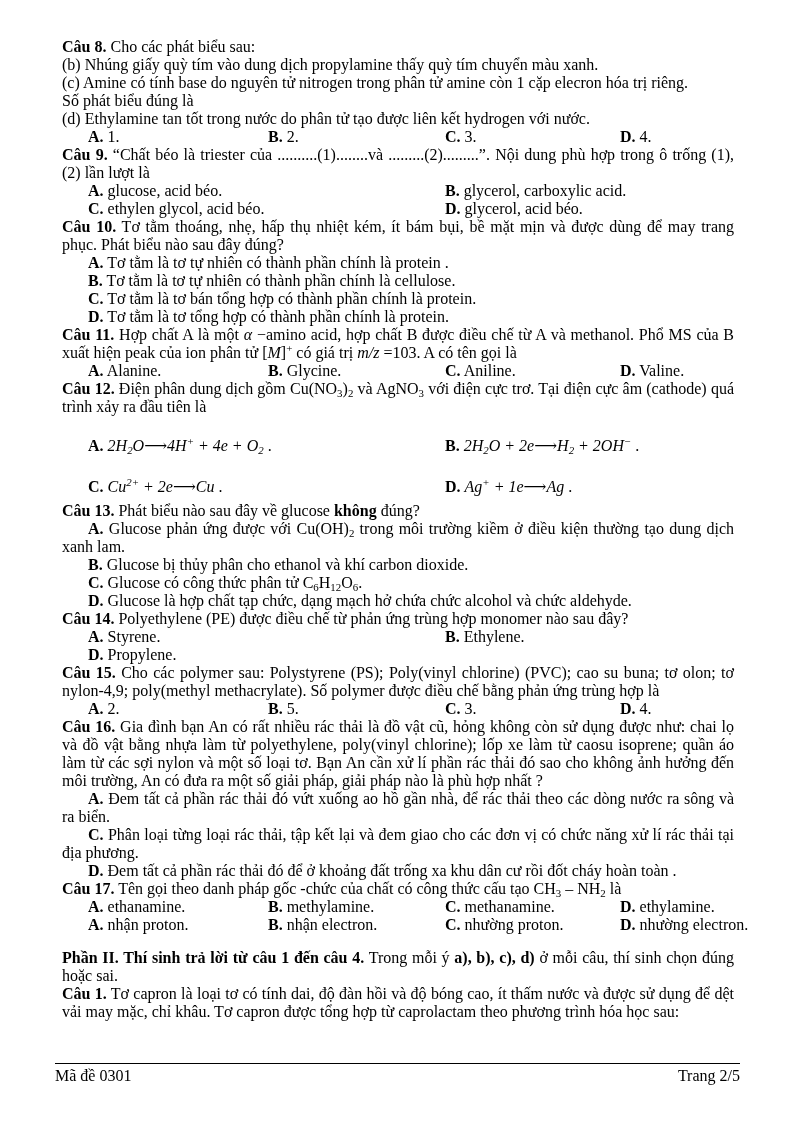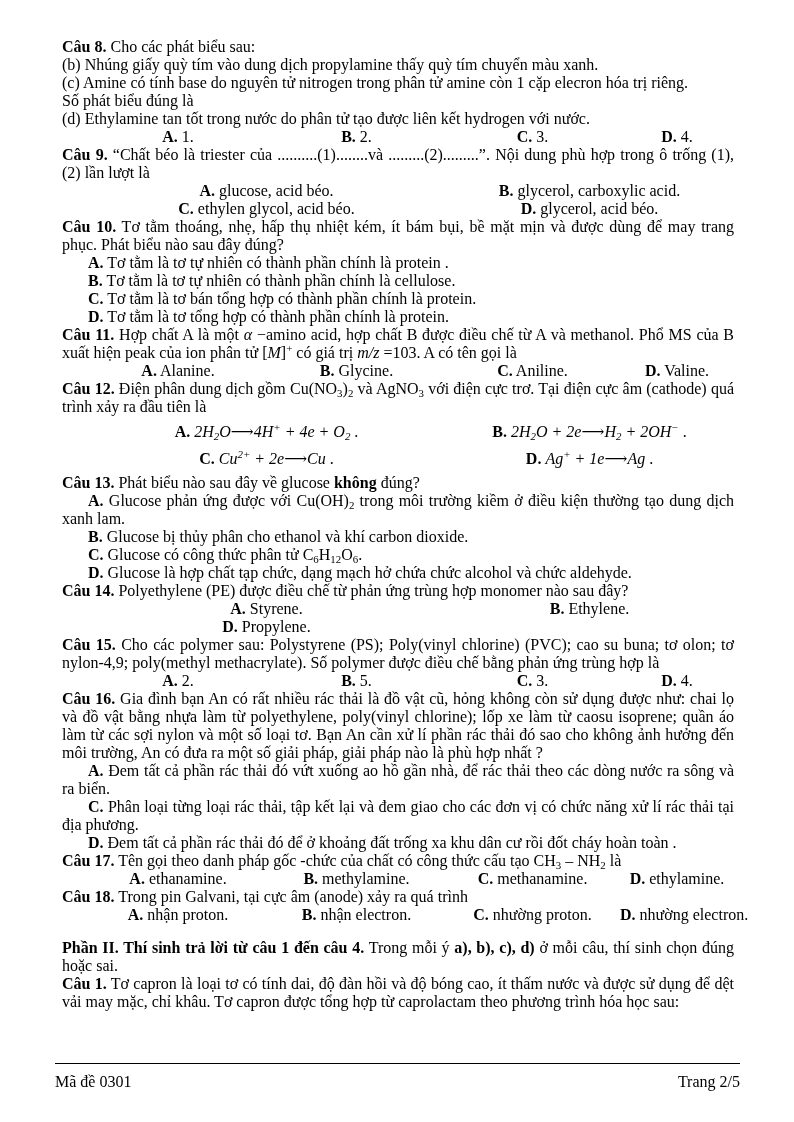--- a/index.html
+++ b/index.html
@@ -7,32 +7,32 @@
     width:794px;height:1122px;background:#ffffff;color:#000;
     font-family:"Liberation Serif","DejaVu Serif",serif;
     font-size:16px;position:relative;overflow:hidden;
   }
   .content{position:absolute;left:62px;top:38px;width:672px;}
   .p{line-height:18px;text-align:justify;}
   .p.indent{text-indent:26px;}
   .row{display:grid;line-height:18px;padding-left:26px;box-sizing:border-box;}
   .row.opt4{grid-template-columns:180px 177px 175px 1fr;}
   .row.opt2{grid-template-columns:357px 1fr;}
-  .row.eq{margin-top:5px;margin-bottom:4px;line-height:22px;}
-  .cell{white-space:nowrap;text-align:center;}
+  .row.eq{margin-top:19px;margin-bottom:4px;line-height:22px;}
+  .cell{white-space:nowrap;}
   .b{font-weight:bold;}
   .i{font-style:italic;}
   sub,sup{font-size:0.68em;line-height:0;}
   sub{vertical-align:-0.25em;}
   sup{vertical-align:0.55em;}
   .gap{height:15px;}
   .footer{
     position:absolute;left:55px;top:1063px;width:685px;
     border-top:1.5px solid #000;display:flex;justify-content:space-between;
-    padding-top:9px;line-height:18px;
+    padding-top:3px;line-height:18px;
   }
 </style>
 </head>
 <body>
 
 <div class="content" id="content">
     <div class="p"><span class="b">Câu 8.</span><span> Cho các phát biểu sau:</span></div>
     <div class="p"><span>(b) Nhúng giấy quỳ tím vào dung dịch propylamine thấy quỳ tím chuyển màu xanh.</span></div>
     <div class="p"><span>(c) Amine có tính base do nguyên tử nitrogen trong phân tử amine còn 1 cặp elecron hóa trị riêng.</span></div>
     <div class="p"><span>Số phát biểu đúng là</span></div>
@@ -97,21 +97,20 @@
     <div class="p indent"><span class="b">A.</span><span> Đem tất cả phần rác thải đó vứt xuống ao hồ gần nhà, để rác thải theo các dòng nước ra sông và ra biển.</span></div>
     <div class="p indent"><span class="b">C.</span><span> Phân loại từng loại rác thải, tập kết lại và đem giao cho các đơn vị có chức năng xử lí rác thải tại địa phương.</span></div>
     <div class="p indent"><span class="b">D.</span><span> Đem tất cả phần rác thải đó để ở khoảng đất trống xa khu dân cư rồi đốt cháy hoàn toàn .</span></div>
     <div class="p"><span class="b">Câu 17.</span><span> Tên gọi theo danh pháp gốc -chức của chất có công thức cấu tạo CH</span><sub>3</sub><span> – NH</span><sub>2</sub><span> là</span></div>
     <div class="row opt4">
       <div class="cell"><span class="b">A.</span><span> ethanamine.</span></div>
       <div class="cell"><span class="b">B.</span><span> methylamine.</span></div>
       <div class="cell"><span class="b">C.</span><span> methanamine.</span></div>
       <div class="cell"><span class="b">D.</span><span> ethylamine.</span></div>
     </div>
-    <div class="p"><span class="b">Câu 18.</span><span> Trong pin Galvani, tại cực âm (anode) xảy ra quá trình</span></div>
     <div class="row opt4">
       <div class="cell"><span class="b">A.</span><span> nhận proton.</span></div>
       <div class="cell"><span class="b">B.</span><span> nhận electron.</span></div>
       <div class="cell"><span class="b">C.</span><span> nhường proton.</span></div>
       <div class="cell"><span class="b">D.</span><span> nhường electron.</span></div>
     </div>
     <div class="gap"></div>
     <div class="p"><span class="b">Phần II. Thí sinh trả lời từ câu 1 đến câu 4.</span><span> Trong mỗi ý </span><span class="b">a), b), c), d)</span><span> ở mỗi câu, thí sinh chọn đúng hoặc sai.</span></div>
     <div class="p"><span class="b">Câu 1.</span><span> Tơ capron là loại tơ có tính dai, độ đàn hồi và độ bóng cao, ít thấm nước và được sử dụng để dệt vải may mặc, chỉ khâu. Tơ capron được tổng hợp từ caprolactam theo phương trình hóa học sau:</span></div>
   </div>

